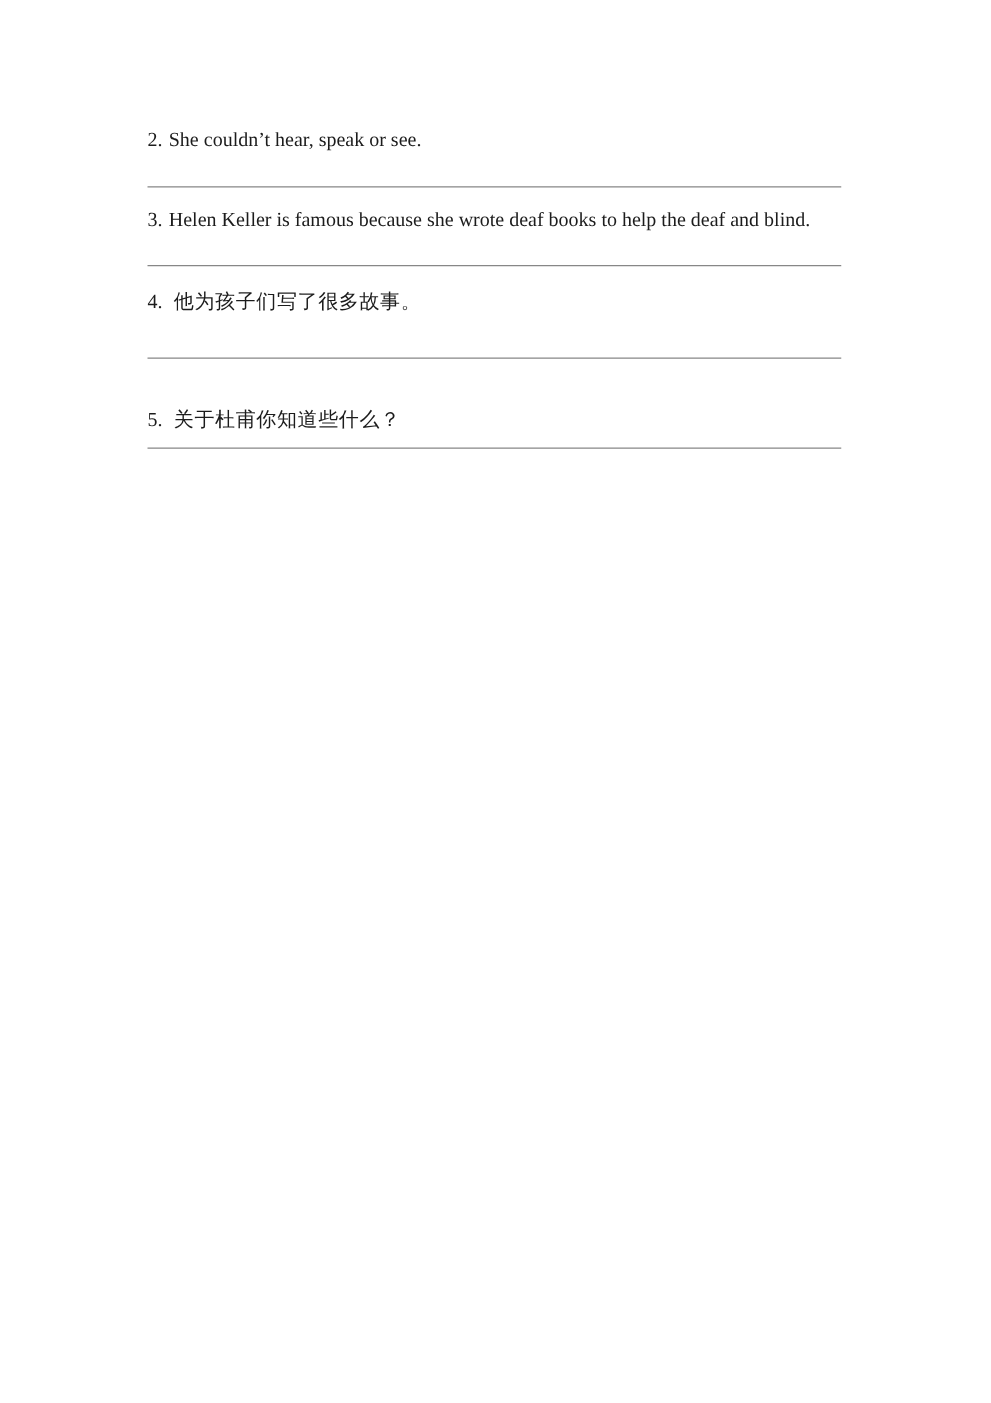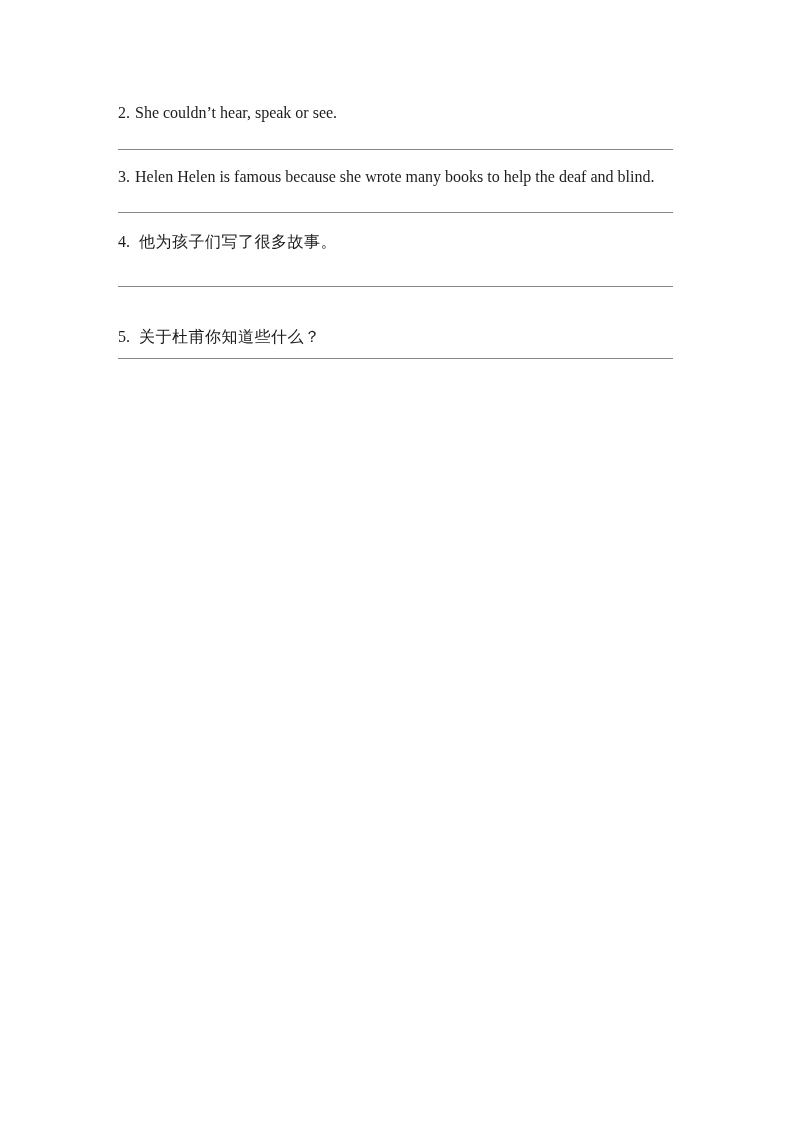--- a/index.html
+++ b/index.html
@@ -50,21 +50,21 @@
   #line-4     { top: 358px; }
 </style>
 </head>
 <body>
 
 <div class="page">
 
   <p class="sentence" id="sentence-2"><span class="item-number">2.</span><span class="item-text">She couldn’t hear, speak or see.</span></p>
   <div class="answer-line" id="line-1"></div>
 
-  <p class="sentence" id="sentence-3"><span class="item-number">3.</span><span class="item-text">Helen Helen is famous because she wrote many books to help the deaf and blind.</span></p>
+  <p class="sentence" id="sentence-3"><span class="item-number">3.</span><span class="item-text">Helen Keller is famous because she wrote deaf books to help the deaf and blind.</span></p>
   <div class="answer-line" id="line-2"></div>
 
   <p class="sentence zh" id="sentence-4"><span class="item-number">4.</span><span class="item-text">他为孩子们写了很多故事。</span></p>
   <div class="answer-line" id="line-3"></div>
 
   <p class="sentence zh" id="sentence-5"><span class="item-number">5.</span><span class="item-text">关于杜甫你知道些什么？</span></p>
   <div class="answer-line" id="line-4"></div>
 
 </div>
 

